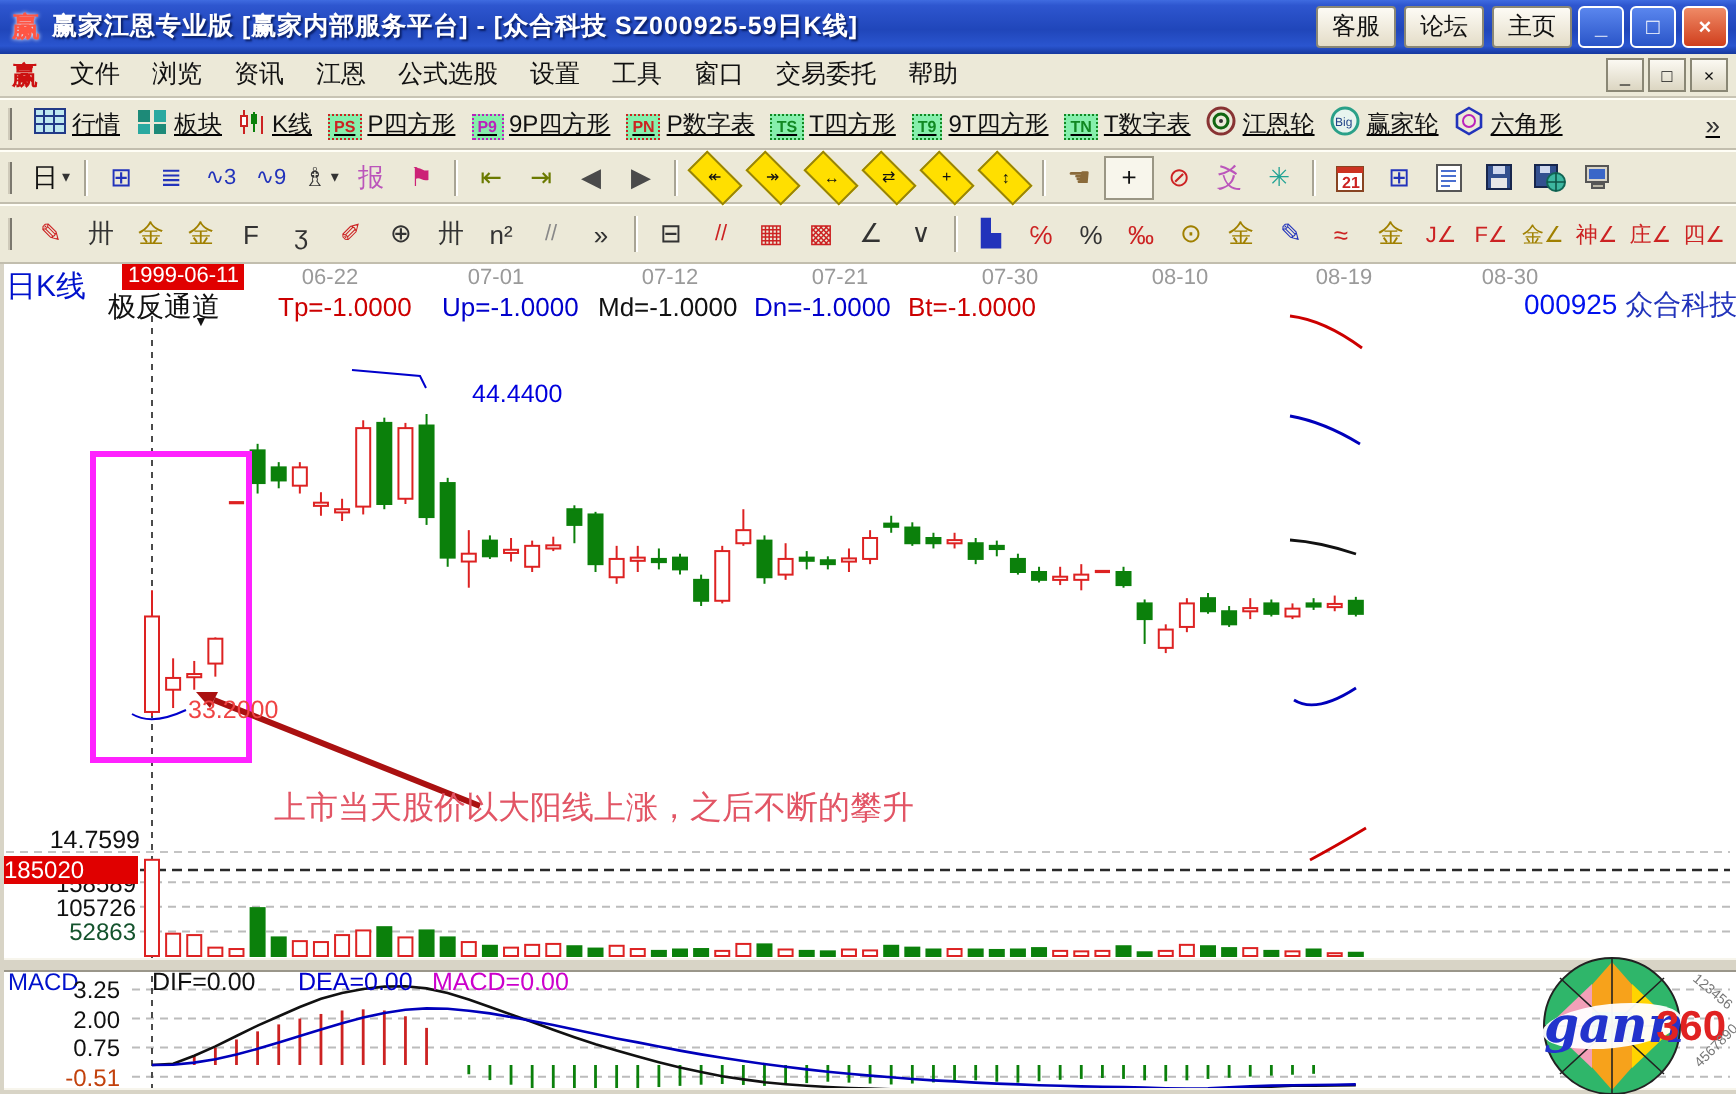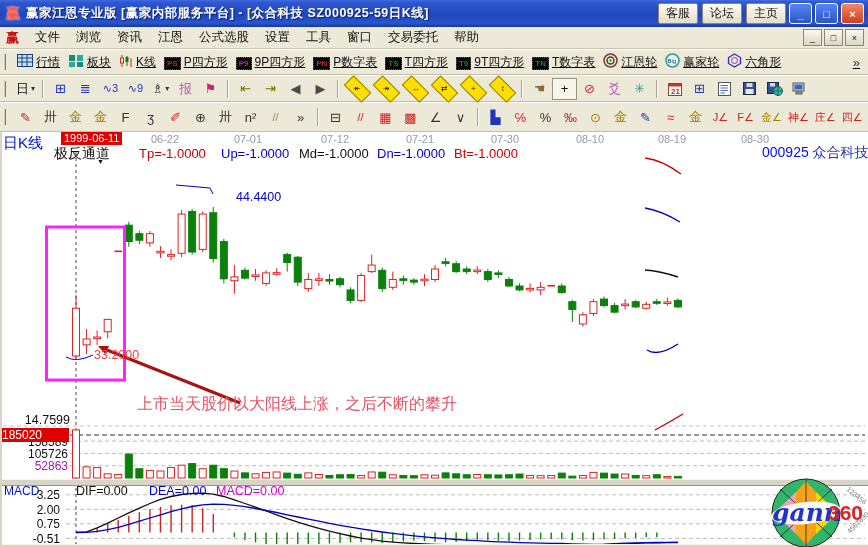--- a/index.html
+++ b/index.html
@@ -35,21 +35,21 @@
   .vsep{width:0;height:18px;border-left:1px solid #a8a494;border-right:1px solid #fff;margin:0 4px;}
   .tbitem{display:flex;align-items:center;gap:3px;padding:1px 3px;font-size:12px;color:#111;
           border:1px solid transparent;white-space:nowrap;}
   .ti{height:20px;min-width:19px;display:flex;align-items:center;justify-content:center;
       font-size:13px;padding:0 2px;border:1px solid transparent;}
   .ti.pressed{background:#f8f6ec;border-color:#9a9684;}
   .caret{font-size:8px;color:#333;margin-left:2px;}
   .dia{width:12px;height:12px;transform:rotate(45deg);background:#ffdf00;border:1px solid #96830a;
        display:flex;align-items:center;justify-content:center;margin:0 2px;}
   .dia span{transform:rotate(-45deg);font-size:8px;line-height:8px;color:#111;}
-  .badge{font-size:8px;font-weight:bold;padding:1px 2px;line-height:9px;background:#000000;}
+  .badge{font-size:8px;font-weight:bold;padding:1px 2px;line-height:9px;background:#86efac;}
   .overflow-btn{margin-left:auto;font-size:13px;color:#333;padding:0 6px;}
   
   .chart{position:relative;width:868px;height:417px;background:#fff;}
   .chart svg.main{position:absolute;left:0;top:0;z-index:1;}
   .lbl{position:absolute;white-space:nowrap;z-index:2;}
   .hsep{position:absolute;left:0;width:868px;height:5px;background:#d8d4c6;border-top:1px solid #f7f5ec;
         border-bottom:1px solid #9a968a;z-index:4;}
   .leftstrip{position:absolute;left:0;top:0;width:2px;height:417px;background:#d8d4c6;z-index:4;}
   .datebox{background:#e00000;color:#fff;font-size:11px;height:13px;line-height:13px;padding:0 3px;}
   .date-tick{position:absolute;top:1px;transform:translateX(-50%);font-size:11px;color:#9a9a9a;z-index:2;}
@@ -565,31 +565,31 @@
 
     <span class="lbl" style="left:192px;top:58px;font-size:12.5px;color:#0000dd;margin-left:44px;">44.4400</span>
     <span class="lbl" style="left:94px;top:216px;font-size:12.5px;color:#ef4444;">33.2000</span>
     <span class="lbl" style="left:137px;top:262px;font-size:16px;color:#e25565;">上市当天股价以大阳线上涨，之后不断的攀升</span>
 
     <span class="lbl ra" style="left:14px;top:281px;width:56px;font-size:12.5px;color:#111;">14.7599</span>
 
     <span class="lbl volbox" style="left:0;top:296px;width:67px;font-size:12px;height:14px;line-height:14px;padding-left:2px;">185020</span>
     <span class="lbl ra" style="left:12px;top:303px;width:56px;font-size:12px;color:#111;z-index:2;">158589</span>
     <span class="lbl ra" style="left:12px;top:315px;width:56px;font-size:12px;color:#111;">105726</span>
-    <span class="lbl ra" style="left:12px;top:327px;width:56px;font-size:12px;color:#a21caf;">52863</span>
+    <span class="lbl ra" style="left:12px;top:327px;width:56px;font-size:12px;color:#14532d;">52863</span>
 
     <div class="hsep" style="top:347px;"></div>
     <div class="hsep" style="top:412px;"></div>
     <div class="leftstrip"></div>
 
     <span class="lbl" style="left:4px;top:352px;font-size:12px;color:#0011cc;">MACD</span>
     <span class="lbl ra" style="left:16px;top:356px;width:44px;font-size:12px;color:#111;">3.25</span>
     <span class="lbl ra" style="left:16px;top:371px;width:44px;font-size:12px;color:#111;">2.00</span>
     <span class="lbl ra" style="left:16px;top:385px;width:44px;font-size:12px;color:#111;">0.75</span>
-    <span class="lbl ra" style="left:16px;top:400px;width:44px;font-size:12px;color:#000000;">-0.51</span>
+    <span class="lbl ra" style="left:16px;top:400px;width:44px;font-size:12px;color:#c2410c;">-0.51</span>
     <span id="macd-readouts"><span class="lbl" style="left: 76px; top: 352px; font-size: 12.5px; color: rgb(17, 17, 17);">DIF=0.00</span><span class="lbl" style="left: 149px; top: 352px; font-size: 12.5px; color: rgb(0, 0, 204);">DEA=0.00</span><span class="lbl" style="left: 216px; top: 352px; font-size: 12.5px; color: rgb(204, 0, 204);">MACD=0.00</span></span>
 
     
     <div class="logo360">
       <svg width="102" height="73" viewBox="0 0 102 73">
         <circle cx="40" cy="37" r="34" fill="#2fb66a" stroke="#222" stroke-width="1"></circle>
         <polygon points="40,5 18,30 62,30" fill="#f7a21b"></polygon>
         <polygon points="40,69 18,44 62,44" fill="#f7a21b"></polygon>
         <polygon points="8,37 30,16 30,58" fill="#f2a0b8"></polygon>
         <polygon points="72,37 50,16 50,58" fill="#ffd400"></polygon>

